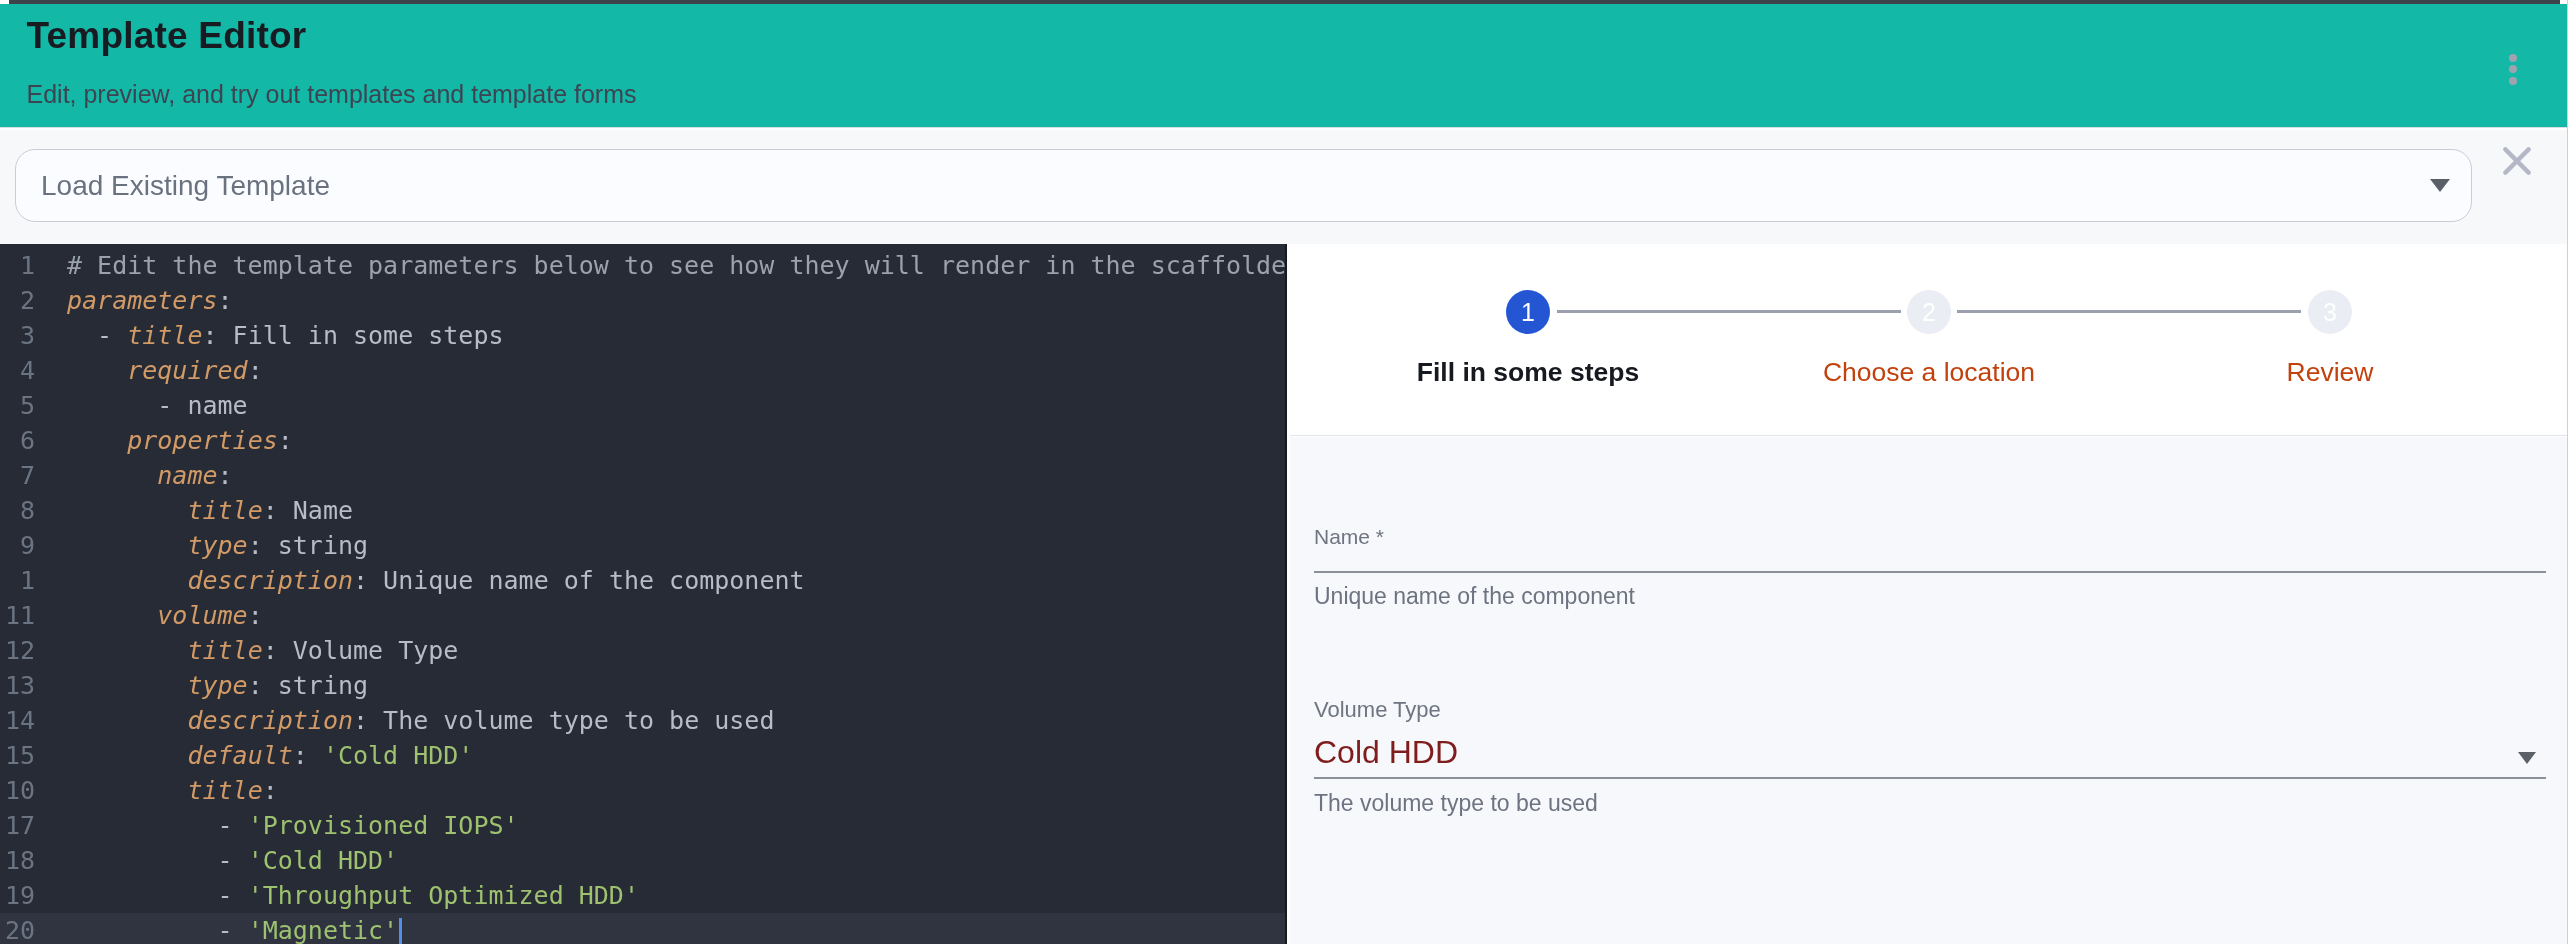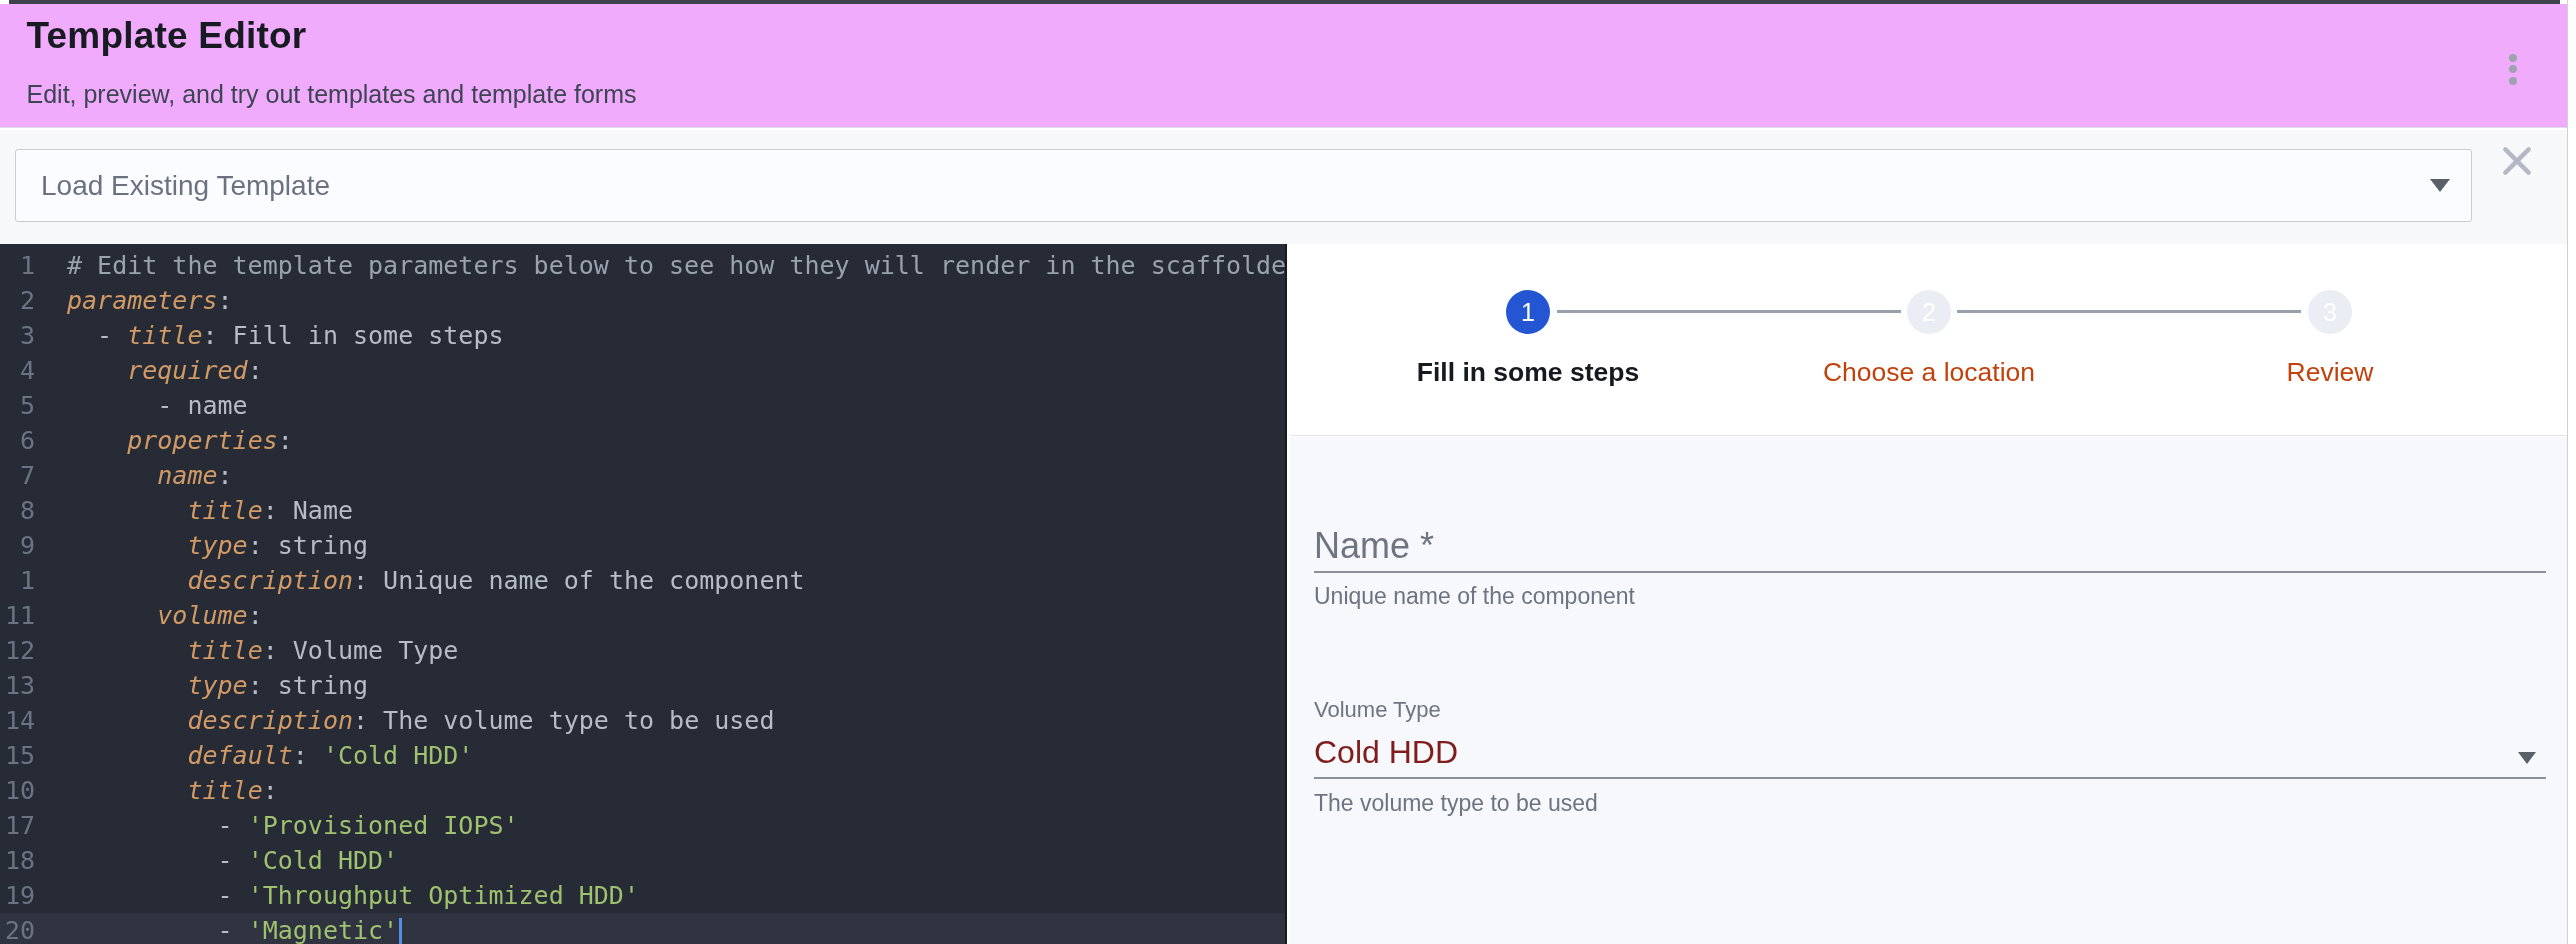--- a/index.html
+++ b/index.html
@@ -7,31 +7,31 @@
   .screen {
     position:relative; width:2576px; height:945px; overflow:hidden;
     background:#ffffff; font-family:"Liberation Sans", sans-serif;
   }
   
   .topbar { position:absolute; left:8.8px; top:0; width:2551px; height:4.4px; background:#3e434b; }
   
   .scrollbar { position:absolute; right:0; top:0; width:8.8px; height:945px; background:#ffffff; border-left:1.8px solid #cfcfd4; }
 
   
-  .header { position:absolute; left:0; top:4.4px; width:2567px; height:124px; background:#f0abfc; border-bottom:1.8px solid #dadde2; }
+  .header { position:absolute; left:0; top:4.4px; width:2567px; height:124px; background:#14b8a6; border-bottom:1.8px solid #dadde2; }
   .page-title { position:absolute; left:26.5px; top:10.6px; font-size:37px; font-weight:bold; color:#181b22; letter-spacing:0.2px; }
   .page-subtitle { position:absolute; left:26.5px; top:76px; font-size:25px; color:#3d4452; }
   .kebab { position:absolute; left:2497px; top:39px; width:35px; height:53px; cursor:pointer; }
   .kebab i { position:absolute; left:12.4px; width:8px; height:8px; border-radius:50%; background:#9ea3af; }
   .kebab i:nth-child(1){ top:10.6px; } .kebab i:nth-child(2){ top:22px; } .kebab i:nth-child(3){ top:34px; }
 
   
   .picker-row { position:absolute; left:0; top:130px; width:2567px; height:114px; background:#f7f8fa; }
   .picker-box { position:absolute; left:15px; top:19.4px; width:2457px; height:73px; background:#fbfcff;
-    border:1.8px solid #c8ccd5; border-radius:3px; }
+    border:1.8px solid #c8ccd5; border-radius:20px; }
   .picker-text { position:absolute; left:25px; top:19.4px; font-size:28px; color:#6a7280; }
   .picker-caret { position:absolute; left:2414px; top:29px; width:0; height:0;
     border-left:10.6px solid transparent; border-right:10.6px solid transparent; border-top:13.2px solid #5b6068; }
   .picker-clear { position:absolute; left:2500px; top:14px; width:34px; height:34px; cursor:pointer; }
 
   
   .editor { position:absolute; left:0; top:244px; width:1287px; height:701px; background:#272b35;
     border-right:2.6px solid #171a21; font-family:"DejaVu Sans Mono", monospace; font-size:25px; }
   .code-row { display:flex; height:35px; line-height:35px; white-space:pre; }
   .code-row.active { background:#2f3440; }
@@ -51,21 +51,21 @@
   .step-circle { position:absolute; top:46px; width:44px; height:44px; border-radius:50%;
     background:#ebedf4; color:#ffffff; font-size:25px; text-align:center; line-height:44px; }
   .step-circle.active { background:#2456d3; }
   .step-label { position:absolute; top:113px; width:388px; text-align:center; font-size:26.5px; color:#c2410c; }
   .step-label.active { color:#16191f; font-weight:bold; }
   .connector { position:absolute; top:66px; height:2.6px; background:#9aa0ad; }
 
   .form-section { position:absolute; left:0; top:193px; width:1277px; height:508px; background:#f7f8fb; }
   .field { position:absolute; left:24px; width:1232px; }
   .name-field { top:88px; }
-  .name-label { font-size:36px; color:#6e7480; }
+  .name-label { font-size:21px; color:#6e7480; }
   .underline { position:absolute; left:0; width:1232px; height:1.8px; background:#8b909b; }
   .helper { position:absolute; left:0; font-size:23px; color:#6d7380; }
   .volume-field { top:260px; }
   .volume-label { font-size:22px; color:#6e7480; }
   .volume-value { position:absolute; left:0; top:37px; font-size:32px; color:#7f1d1d; }
   .volume-caret { position:absolute; left:1204px; top:55px; width:0; height:0;
     border-left:9.7px solid transparent; border-right:9.7px solid transparent; border-top:12.4px solid #5b6068; }
 </style>
 </head>
 <body>

